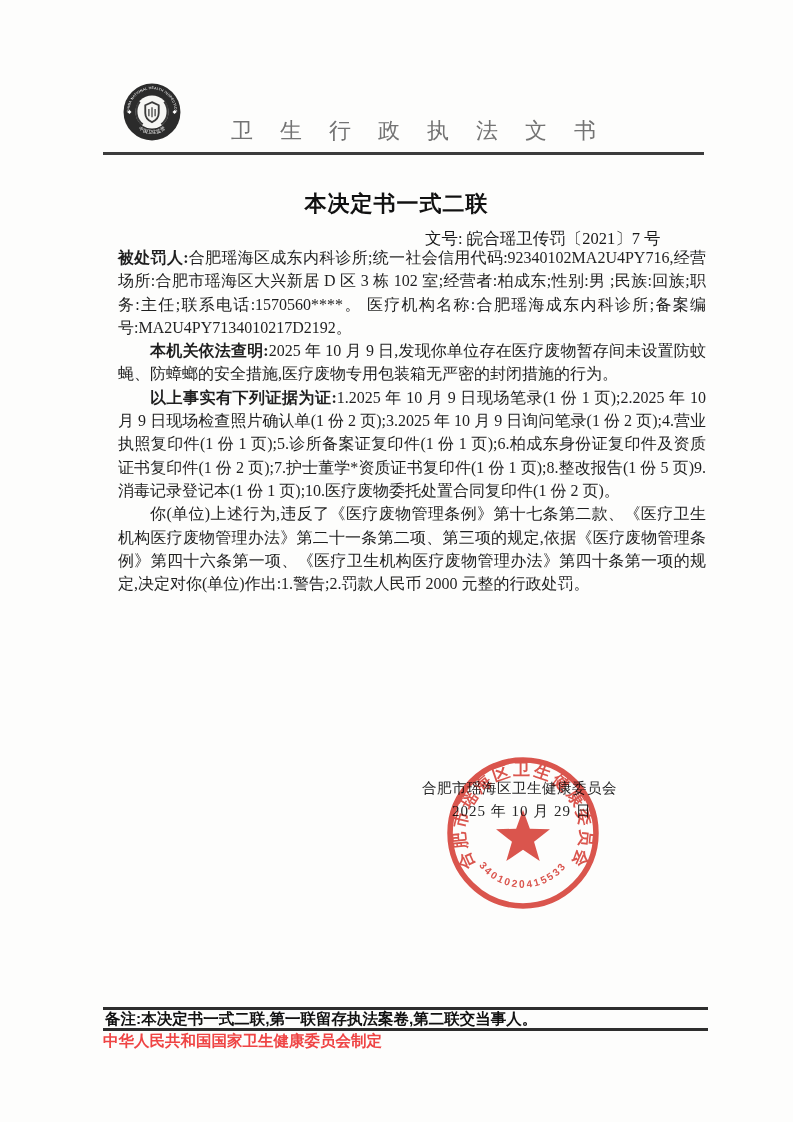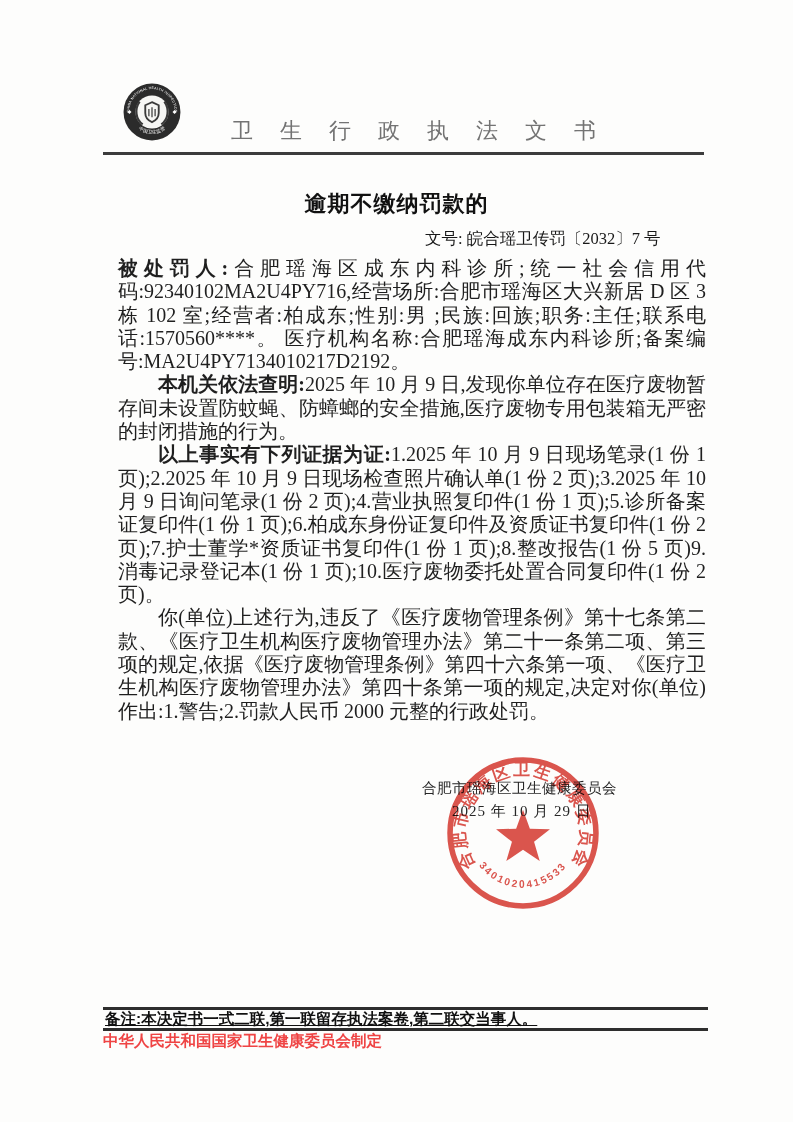--- a/index.html
+++ b/index.html
@@ -25,22 +25,22 @@
   .doc-title{
     position:absolute;left:0;top:189px;width:793px;text-align:center;
     font-family:"Liberation Sans","DejaVu Sans",sans-serif;
     font-weight:700;font-size:22px;letter-spacing:1px;color:#111;
   }
   .doc-number{
     position:absolute;left:425px;top:228px;
     font-size:16.5px;white-space:nowrap;color:#181818;
   }
   .body{
-    position:absolute;left:118px;top:257px;width:588px;
-    font-size:20px;line-height:23.3px;text-align:justify;
+    position:absolute;left:118px;top:246px;width:588px;
+    font-size:16px;line-height:23.3px;text-align:justify;
   }
   .body p{margin:0;}
   .body p.indent{text-indent:2em;}
   .body b{font-weight:700;}
   .sig-authority{
     position:absolute;left:422px;top:779px;
     font-size:14.5px;letter-spacing:0.5px;white-space:nowrap;color:#262626;
   }
   .sig-date{
     position:absolute;left:452px;top:802px;
@@ -49,21 +49,21 @@
   .seal{
     position:absolute;left:446px;top:756px;width:154px;height:154px;
     mix-blend-mode:multiply;opacity:0.9;
   }
   .footer-rule{position:absolute;left:103px;height:2.5px;width:605px;background:#2e2e2e;}
   .fr1{top:1007px;}
   .fr2{top:1028px;}
   .footer-note{
     position:absolute;left:105px;top:1009px;width:603px;
     font-family:"Liberation Sans","DejaVu Sans",sans-serif;
-    font-weight:700;font-size:15.5px;white-space:nowrap;color:#111;text-decoration:underline;
+    font-weight:700;font-size:15.5px;white-space:nowrap;color:#111;
   }
   .footer-issuer{
     position:absolute;left:103px;top:1031px;width:605px;text-align:left;
     font-family:"Liberation Sans","DejaVu Sans",sans-serif;
     font-weight:700;font-size:15.5px;color:#ef4444;
   }
   .seal-ring-text{font-family:"Liberation Sans","DejaVu Sans",sans-serif;font-weight:700;}
 </style>
 </head>
 <body>
@@ -88,23 +88,23 @@
     <path d="M 20 41 C 13 36 12 26 17 19" fill="none" stroke="#3a3a3a" stroke-width="2.2"></path>
     <path d="M 38 41 C 45 36 46 26 41 19" fill="none" stroke="#3a3a3a" stroke-width="2.2"></path>
     <path d="M 29 19.5 L 35.5 22.5 V 30 Q 35.5 36 29 38.8 Q 22.5 36 22.5 30 V 22.5 Z" fill="none" stroke="#3a3a3a" stroke-width="1.8"></path>
     <path d="M 26 26 v 7 M 29 24.5 v 9.5 M 32 26 v 7" stroke="#3a3a3a" stroke-width="1.2" fill="none"></path>
   </svg>
 
   <div class="series-title">卫生行政执法文书</div>
 
   <div class="header-rule"></div>
 
-  <div class="doc-title">逾期不缴纳罚款的</div>
+  <div class="doc-title">本决定书一式二联</div>
 
-  <div class="doc-number">文号: 皖合瑶卫传罚〔2032〕7 号</div>
+  <div class="doc-number">文号: 皖合瑶卫传罚〔2021〕7 号</div>
 
   <div class="body">
       <p class=""><b>被处罚人:</b>合肥瑶海区成东内科诊所;统一社会信用代码:92340102MA2U4PY716,经营场所:合肥市瑶海区大兴新居 D 区 3 栋 102 室;经营者:柏成东;性别:男 ;民族:回族;职务:主任;联系电话:1570560****。 医疗机构名称:合肥瑶海成东内科诊所;备案编号:MA2U4PY7134010217D2192。</p>
       <p class="indent"><b>本机关依法查明:</b>2025 年 10 月 9 日,发现你单位存在医疗废物暂存间未设置防蚊蝇、防蟑螂的安全措施,医疗废物专用包装箱无严密的封闭措施的行为。</p>
       <p class="indent"><b>以上事实有下列证据为证:</b>1.2025 年 10 月 9 日现场笔录(1 份 1 页);2.2025 年 10 月 9 日现场检查照片确认单(1 份 2 页);3.2025 年 10 月 9 日询问笔录(1 份 2 页);4.营业执照复印件(1 份 1 页);5.诊所备案证复印件(1 份 1 页);6.柏成东身份证复印件及资质证书复印件(1 份 2 页);7.护士董学*资质证书复印件(1 份 1 页);8.整改报告(1 份 5 页)9.消毒记录登记本(1 份 1 页);10.医疗废物委托处置合同复印件(1 份 2 页)。</p>
       <p class="indent">你(单位)上述行为,违反了《医疗废物管理条例》第十七条第二款、《医疗卫生机构医疗废物管理办法》第二十一条第二项、第三项的规定,依据《医疗废物管理条例》第四十六条第一项、《医疗卫生机构医疗废物管理办法》第四十条第一项的规定,决定对你(单位)作出:1.警告;2.罚款人民币 2000 元整的行政处罚。</p>
     </div>
 
   <div class="sig-authority">合肥市瑶海区卫生健康委员会</div>
   <div class="sig-date">2025 年 10 月 29 日</div>

